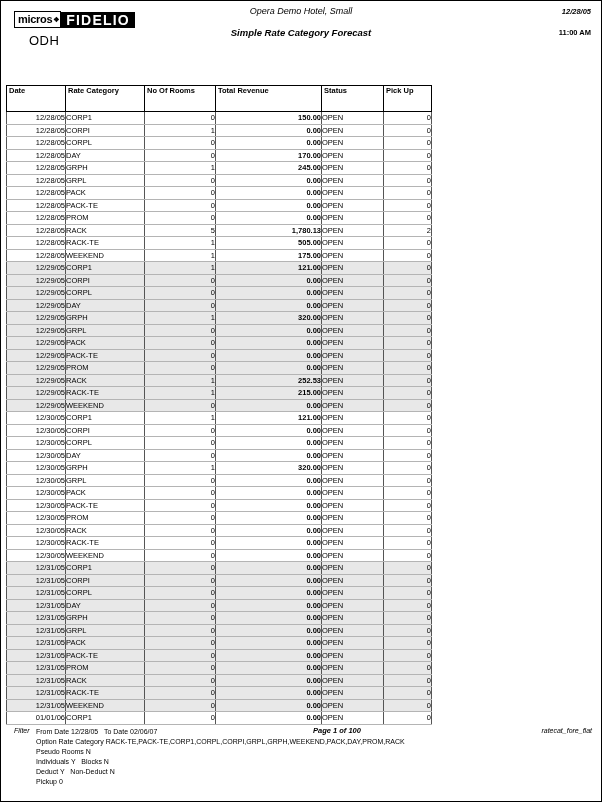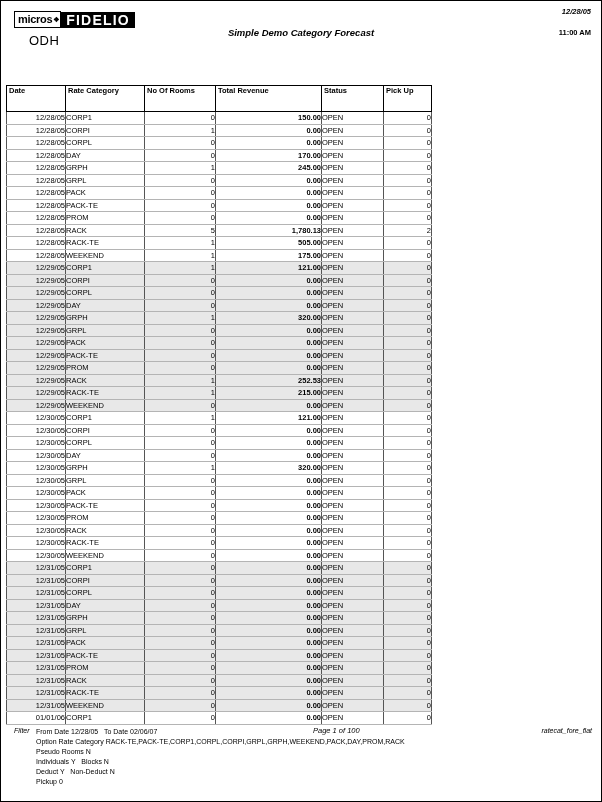--- a/index.html
+++ b/index.html
@@ -94,41 +94,42 @@
   
   .footer { position: absolute; left: 0; top: 725px; width: 100%; font-size: 7px; }
   .filter-label {
     position: absolute; left: 13px; top: 1px;
     font-style: italic;
   }
   .filter-lines { position: absolute; left: 35px; top: 1px; width: 430px; }
   .filter-lines div { white-space: pre; line-height: 10px; }
   .page-number {
     position: absolute; left: 312px; top: 0;
-    font-style: italic; font-weight: normal; font-size: 7.5px;
+    font-style: italic; font-weight: bold; font-size: 7.5px;
   }
   .report-id {
     position: absolute; right: 9px; top: 1px;
     font-style: italic; font-size: 7px;
   }
 </style>
 </head>
 <body>
 
 <div class="page">
 
   <div class="logo">
     <span class="logo-micros">
       <span>micros</span>
         <span class="logo-diamond">❖</span>
     </span>
     <span class="logo-fidelio">FIDELIO</span>
   </div>
   <div class="property-code">ODH</div>
-  <div class="report-title">Simple Demo Category Forecast</div>
+  <div class="hotel-name">Opera Demo Hotel, Small</div>
+  <div class="report-title">Simple Rate Category Forecast</div>
   <div class="run-date">12/28/05</div>
   <div class="run-time">11:00 AM</div>
 
   <table class="forecast">
     <colgroup>
       <col class="c-date">
         <col class="c-category">
         <col class="c-rooms">
       <col class="c-revenue">
         <col class="c-status">

